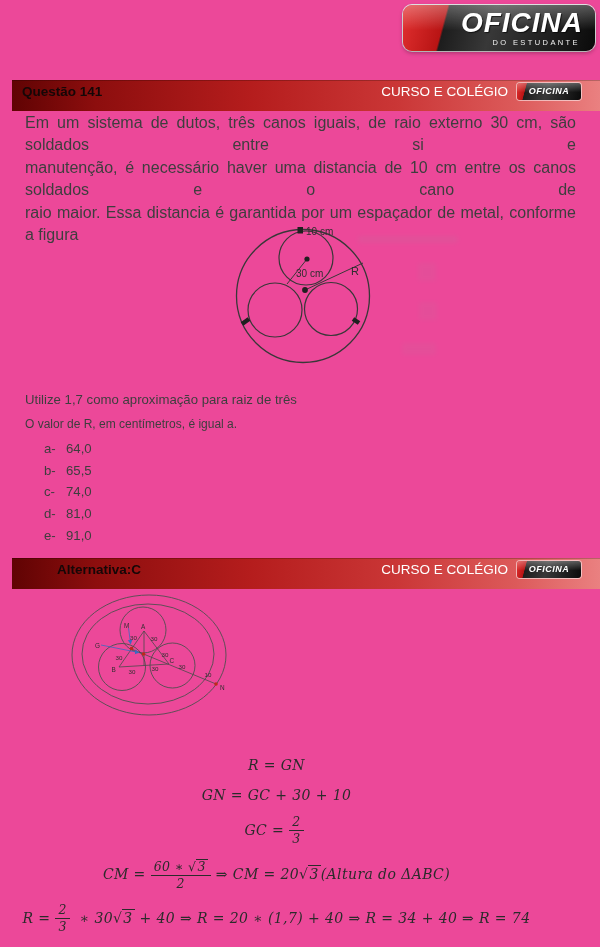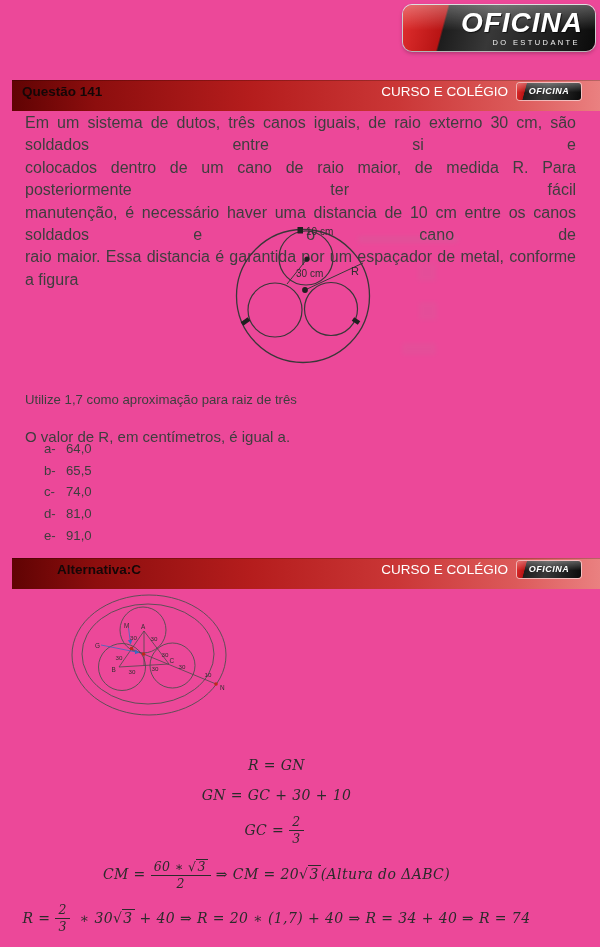--- a/index.html
+++ b/index.html
@@ -31,21 +31,21 @@
                linear-gradient(105deg,#e23030 0%,#b81414 14%,#1d1d1d 15%,#383838 46%,#0a0a0a 100%);
     box-shadow:0 0 0 1px rgba(255,255,255,.55);}
   .logo-sm span{display:block;text-align:center;line-height:16px;font-size:9px;font-weight:bold;
     font-style:italic;color:#fff;letter-spacing:.5px;}
 
   
   .qtext{position:absolute;left:25px;top:112px;width:551px;font-size:16px;line-height:22.4px;}
   .qline{text-align:justify;text-align-last:justify;}
   .qline.last{text-align-last:left;}
   .hint{position:absolute;left:25px;top:392px;font-size:13.2px;}
-  .prompt{position:absolute;left:25px;top:428px;font-size:15px;}
+  .prompt{position:absolute;left:25px;top:417px;font-size:12px;}
   .opt{position:absolute;left:44px;font-size:13.2px;}
   .opt .letter{display:inline-block;width:22px;}
   .o1{top:441px;} .o2{top:463px;} .o3{top:484px;} .o4{top:506px;} .o5{top:528px;}
 
   
   .fig1{position:absolute;left:190px;top:218px;}
   .fig2{position:absolute;left:65px;top:590px;}
   .figtext{font-family:"Liberation Sans",sans-serif;fill:#2e2e2e;}
 
   
@@ -79,21 +79,20 @@
   <div class="bar bar1">
     <span class="bar-label">Questão 141</span>
     <span class="bar-right">CURSO E COLÉGIO</span>
     <div class="logo-sm">
       <span>OFICINA</span>
     </div>
   </div>
 
   <div class="qtext">
     <div class="qline">Em um sistema de dutos, três canos iguais, de raio externo 30 cm, são soldados entre si e</div>
-    <div class="qline">colocados dentro de um cano de raio maior, de medida R. Para posteriormente ter fácil</div>
     <div class="qline">manutenção, é necessário haver uma distancia de 10 cm entre os canos soldados e o cano de</div>
     <div class="qline last">raio maior. Essa distancia é garantida por um espaçador de metal, conforme a figura</div>
   </div>
 
   <div class="bleed bl1"></div>
   <div class="bleed bl2"></div>
   <div class="bleed bl3"></div>
   <div class="bleed bl4"></div>
 
   <svg class="fig1" width="230" height="160" viewBox="0 0 230 160">

